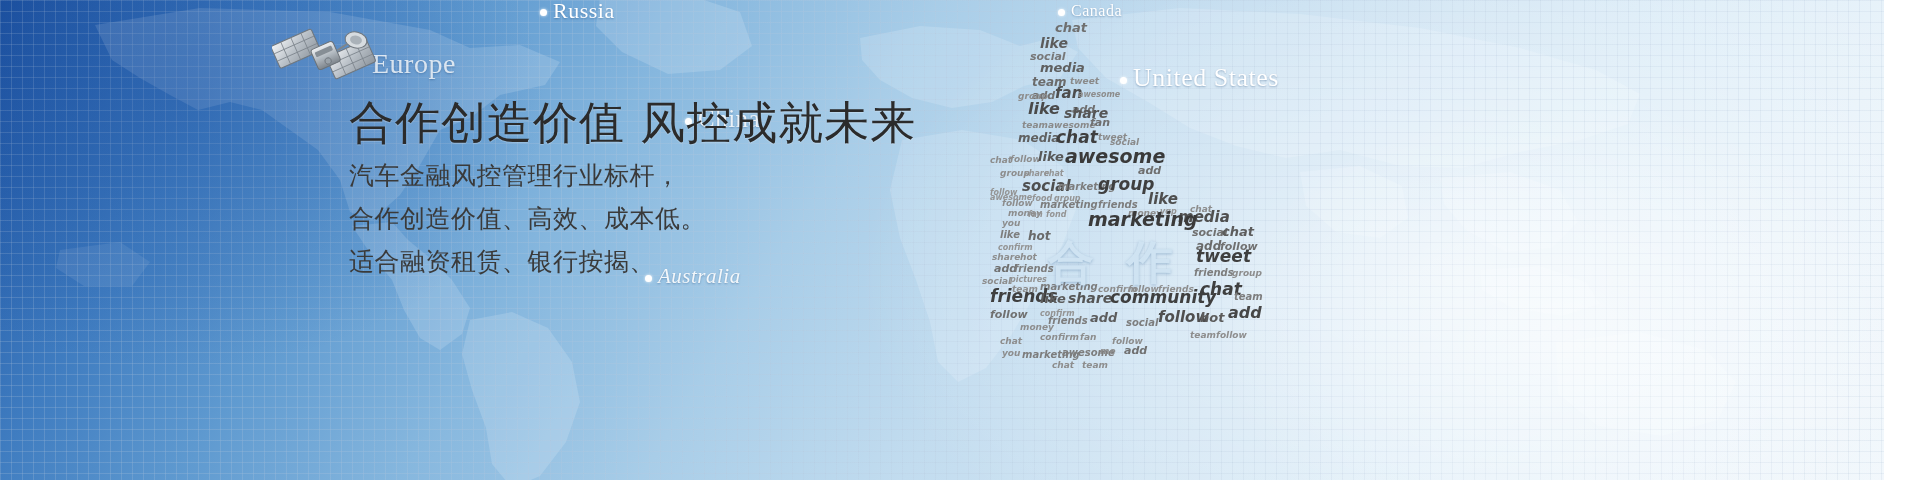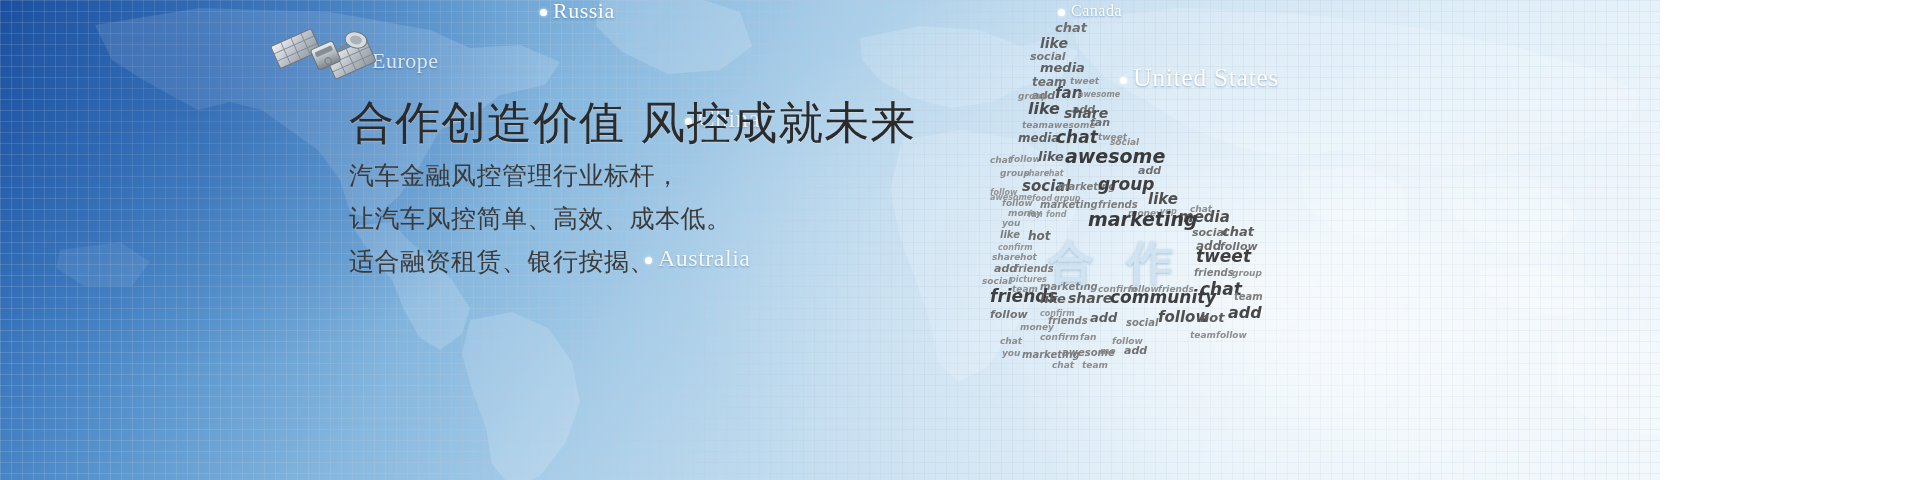--- a/index.html
+++ b/index.html
@@ -1,21 +1,21 @@
 <!DOCTYPE html>
 <html><head>
 <meta charset="utf-8">
 <style>
   html,body{margin:0;padding:0;}
   body{
     width:1920px;height:480px;overflow:hidden;
     font-family:"Liberation Sans","DejaVu Sans",sans-serif;
   }
   .banner{
-    position:relative;width:1660px;height:480px;overflow:hidden;
+    position:relative;width:1884px;height:480px;overflow:hidden;
     background:
       radial-gradient(ellipse 900px 520px at 78% 58%, rgba(255,255,255,0.55) 0%, rgba(255,255,255,0.22) 38%, rgba(255,255,255,0) 68%),
       linear-gradient(122deg,
         #1b4f9e 0%,
         #2a63ae 6%,
         #3f7cc0 13%,
         #5f9ad0 22%,
         #86b7de 32%,
         #a8cde8 43%,
         #c2dcef 55%,
@@ -51,25 +51,25 @@
     letter-spacing:.5px;
     text-shadow:0 1px 2px rgba(20,60,110,.35);
   }
   .label .dot{
     display:inline-block;width:7px;height:7px;border-radius:50%;
     background:#ffffff;margin-right:6px;vertical-align:middle;
     box-shadow:0 0 3px rgba(255,255,255,.9);
   }
   .label.dim{color:rgba(255,255,255,.78);}
   #lbl-russia{left:540px;top:-2px;font-size:22px;}
-  #lbl-europe{left:372px;top:48px;font-size:22px;}
+  #lbl-europe{left:372px;top:48px;font-size:28px;}
   #lbl-china{left:685px;top:105px;font-size:25px;color:rgba(255,255,255,.85);}
   #lbl-canada{left:1058px;top:2px;font-size:16px;}
   #lbl-us{left:1120px;top:63px;font-size:26px;}
-  #lbl-australia{left:645px;top:245px;font-size:24px;color:rgba(255,255,255,.9);}
+  #lbl-australia{left:645px;top:264px;font-size:21px;color:rgba(255,255,255,.9);font-style:italic;}
 
   
   .satellite{position:absolute;left:272px;top:18px;width:110px;height:78px;}
   .satellite svg{width:100%;height:100%;display:block;}
 
   
   .textblock{position:absolute;left:349px;top:98px;width:620px;}
   .headline{
     font-family:"DejaVu Sans","Liberation Sans",sans-serif;
     font-size:45px;font-weight:normal;color:#2b2b2b;
@@ -204,21 +204,21 @@
         <ellipse cx="84" cy="22" rx="6" ry="4.4" fill="#aab2b9"></ellipse>
         <line x1="76" y1="28" x2="68" y2="36" stroke="#7d858c" stroke-width="2"></line>
       </g>
     </svg>
   </div>
 
   <div class="textblock">
     <div class="headline">合作创造价值 风控成就未来</div>
     <div class="sublines">
       <div class="subline">汽车金融风控管理行业标杆，</div>
-      <div class="subline">让汽车风控简单、高效、成本低。</div>
+      <div class="subline">合作创造价值、高效、成本低。</div>
       <div class="subline">适合融资租赁、银行按揭、</div>
     </div>
   </div>
 
   <div class="cloudwrap">
     <svg id="cloud-svg" viewBox="950 0 340 480" aria-hidden="true">
         <text x="1055" y="32" font-size="13" fill="#6f6f6f" class="cloud-word">chat</text>
         <text x="1040" y="48" font-size="14" fill="#5c5c5c" class="cloud-word">like</text>
         <text x="1030" y="60" font-size="11" fill="#777777" class="cloud-word">social</text>
         <text x="1040" y="72" font-size="13" fill="#5f5f5f" class="cloud-word">media</text>

